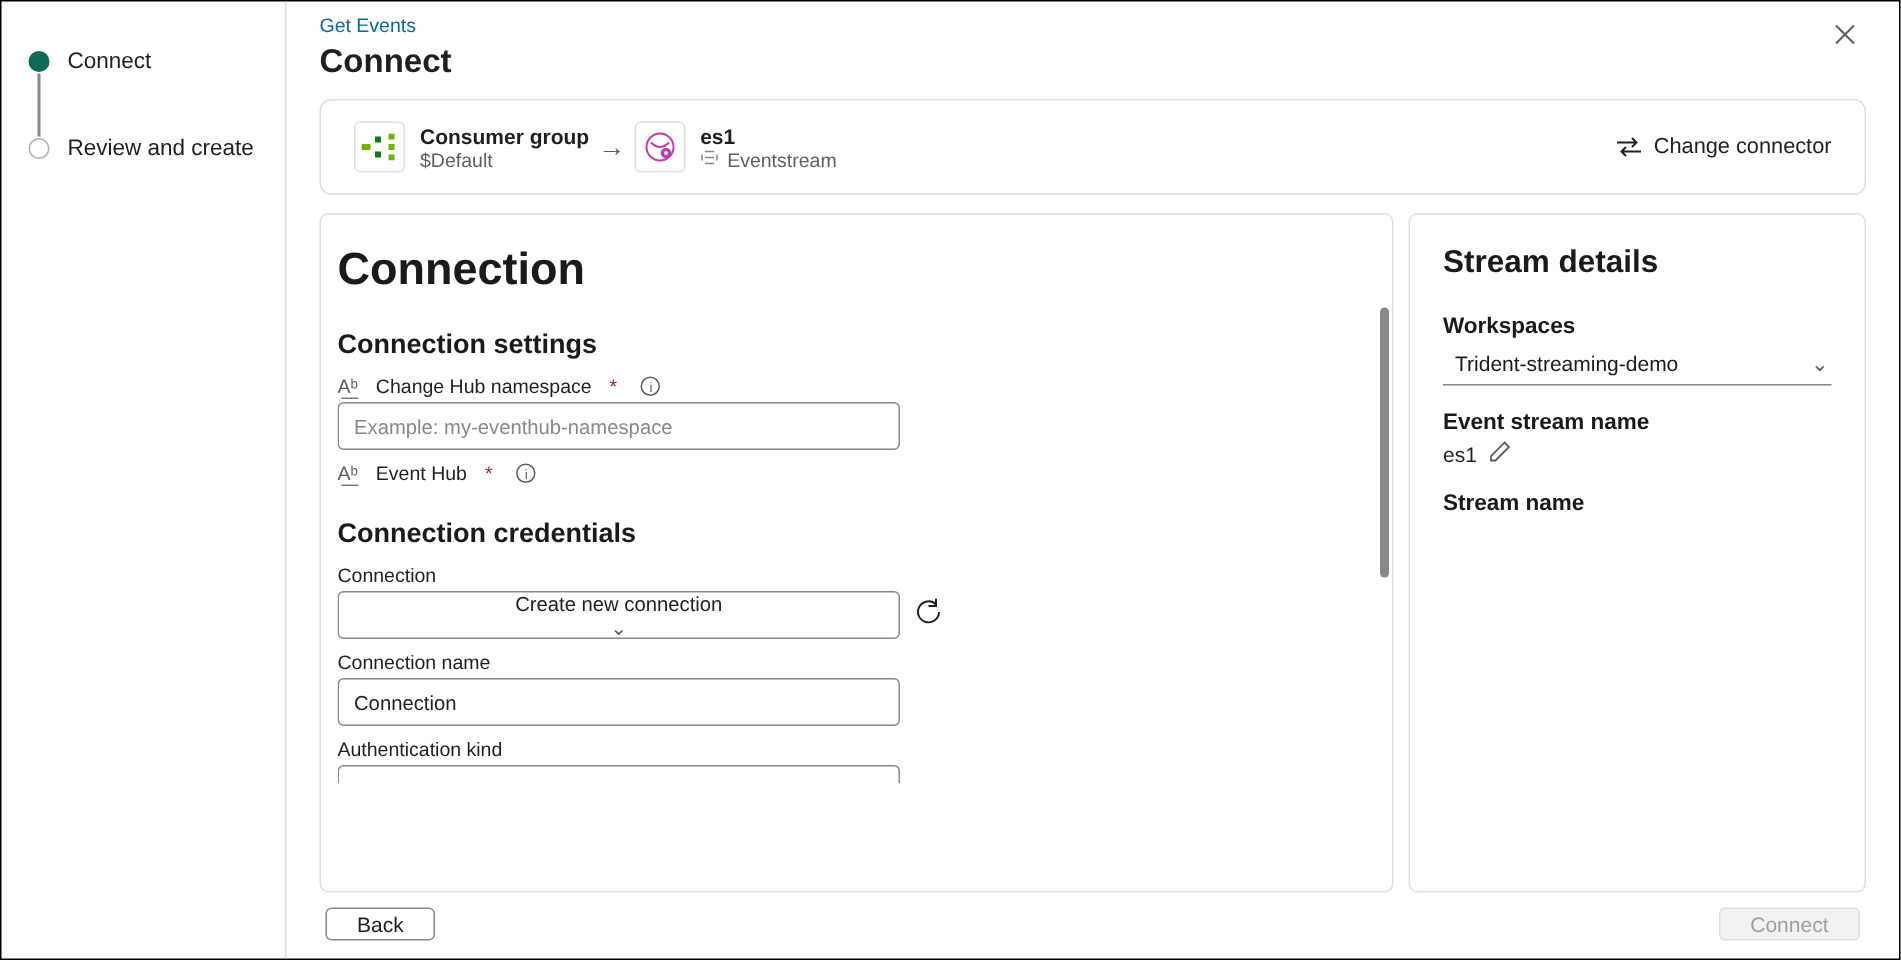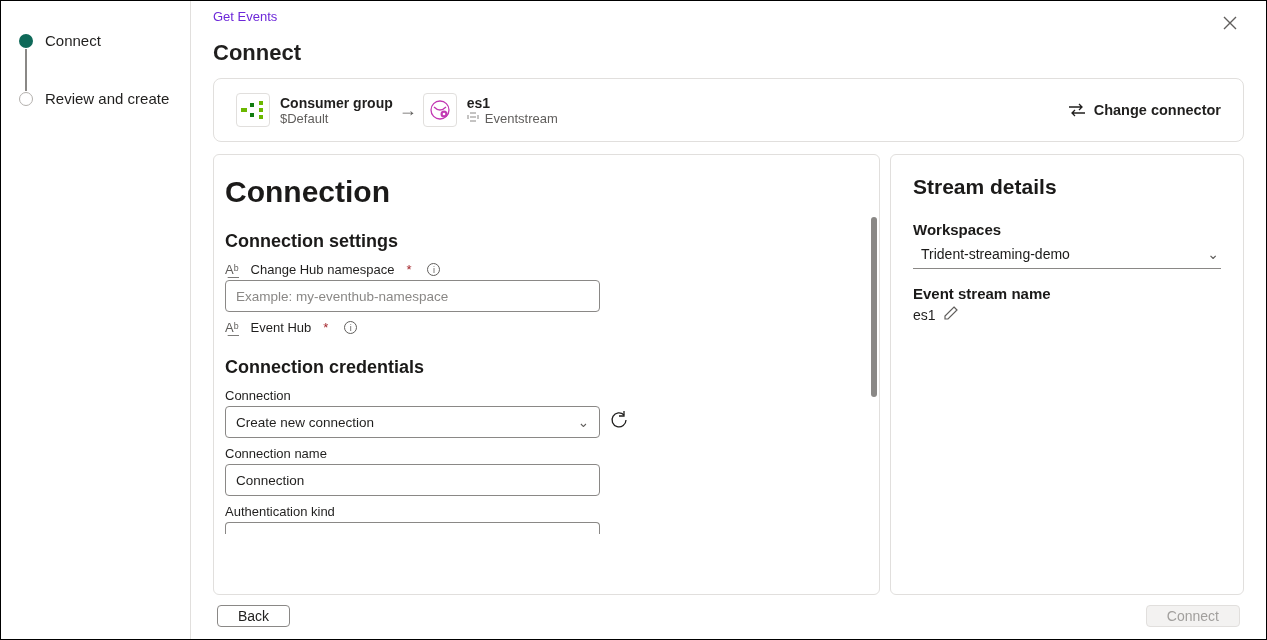--- a/index.html
+++ b/index.html
@@ -69,22 +69,22 @@
       position: relative;
       padding: 8px 22px 0 22px;
     }
     .header-row {
       display: flex;
       justify-content: space-between;
       align-items: flex-start;
     }
     .breadcrumb {
       font-size: 13px;
-      color: #6d28d9;
-      margin-bottom: 16px;
+      color: #0369a1;
+      margin-bottom: 4px;
     }
     .page-title {
       font-size: 22px;
       font-weight: 600;
       color: #201f1e;
     }
     .close-btn {
       background: none;
       border: none;
       font-size: 18px;
@@ -140,21 +140,21 @@
     }
     .change-connector {
       display: flex;
       align-items: center;
       gap: 8px;
       background: none;
       border: none;
       font-size: 14.5px;
       color: #201f1e;
       cursor: pointer;
-      font-weight: 700;
+      font-weight: 400;
       text-align: right;
     }
 
     
     .content-row {
       margin-top: 12px;
       display: flex;
       gap: 10px;
       flex: 1;
       min-height: 0;
@@ -229,33 +229,34 @@
     .select-wrap {
       display: flex;
       align-items: center;
       gap: 10px;
     }
     .select-input {
       display: flex;
       align-items: center;
       justify-content: space-between;
       cursor: pointer;
+      flex-direction: column;
     }
     .chev { color: #605e5c; }
     .refresh-btn {
       background: none;
       border: none;
       cursor: pointer;
       color: #201f1e;
       font-size: 18px;
     }
 
     
     .details-panel {
-      width: 354px;
+      width: 305px;
       border: 1px solid #e1dfdd;
       border-radius: 6px;
       padding: 20px 22px;
     }
     .details-title {
       font-size: 21px;
       font-weight: 700;
       margin-bottom: 22px;
     }
     .det-label {
@@ -452,20 +453,21 @@
         <div class="det-label">Event stream name</div>
         <div class="det-value">
           <span>es1</span>
           <button class="edit-btn">
             <svg width="14" height="14" viewBox="0 0 14 14">
                 <path d="M10 1 L13 4 L4 13 L1 13 L1 10 Z" stroke="#605e5c" stroke-width="1.2" fill="none"></path>
               </svg>
           </button>
         </div>
 
+        <div class="det-label">Stream name</div>
       </aside>
     </div>
 
     <div class="footer">
       <button class="btn btn-secondary">Back</button>
       <button class="btn btn-primary" disabled="">Connect</button>
     </div>
   </main>
 </div>
 

